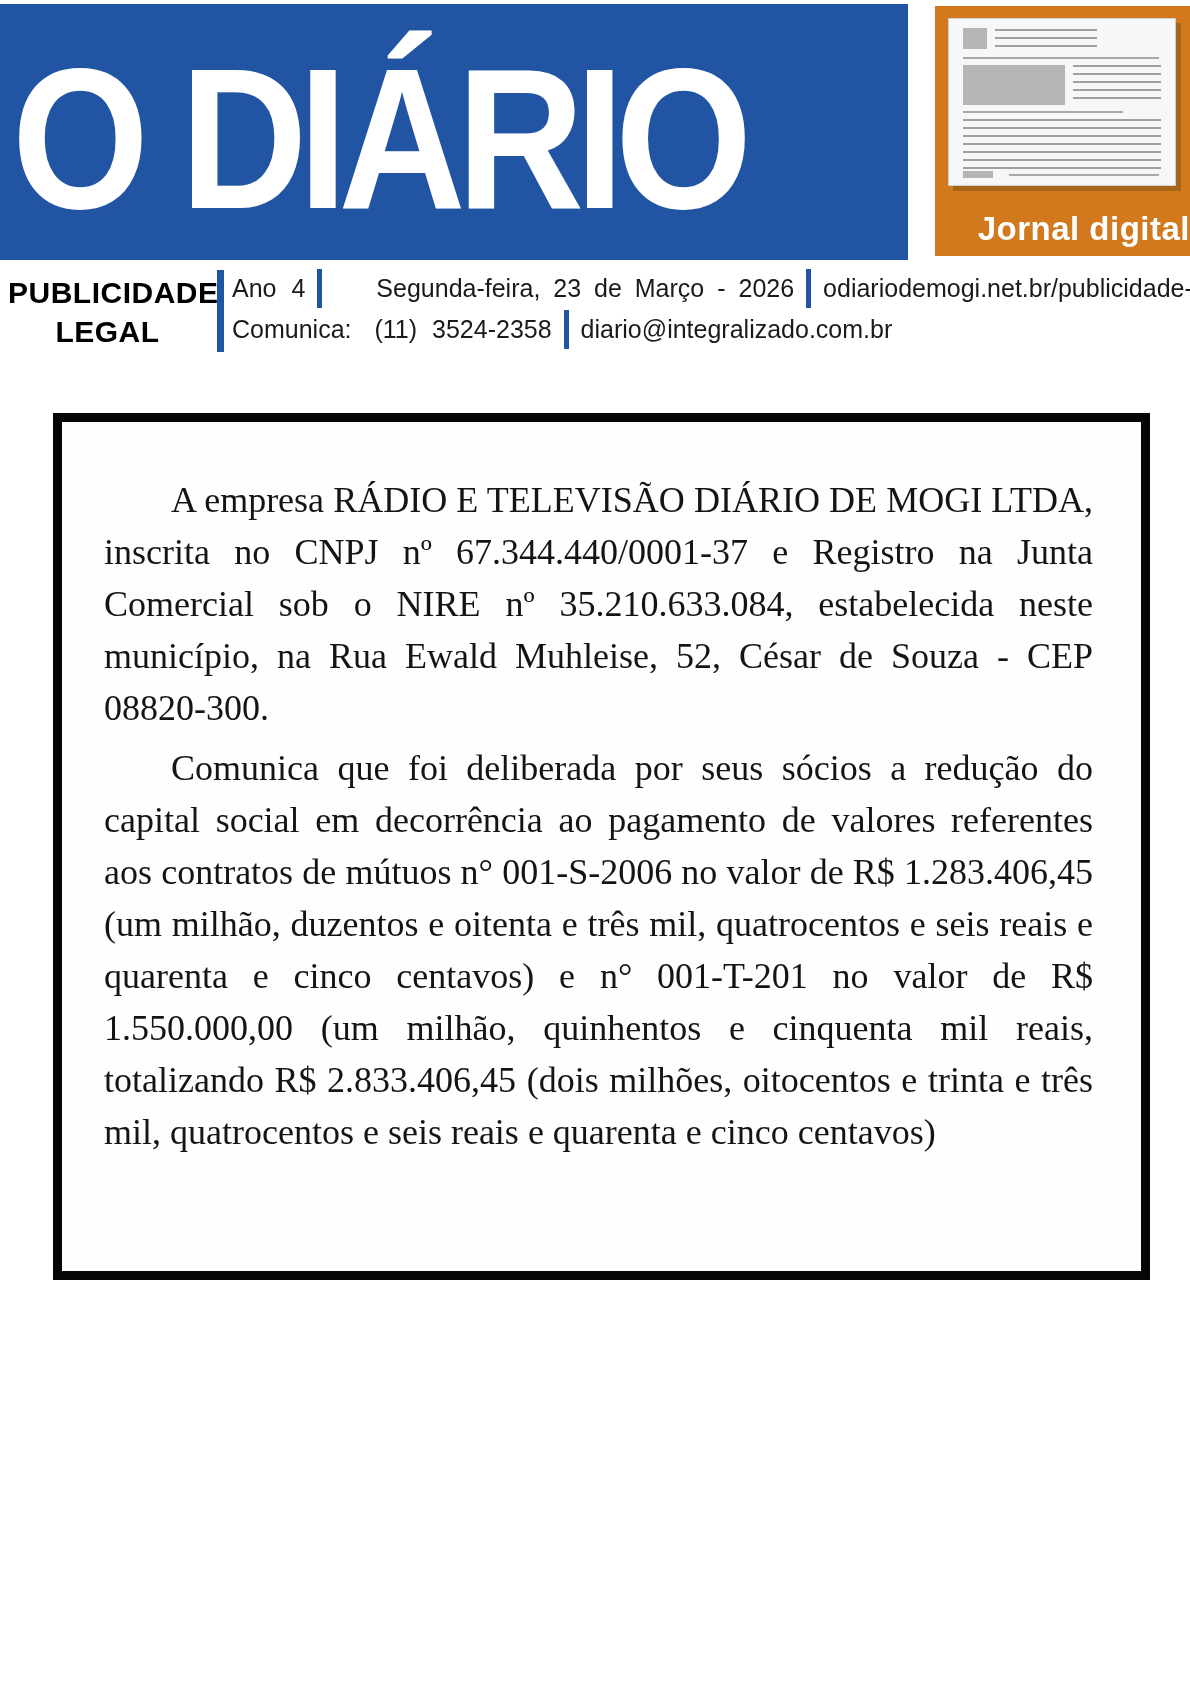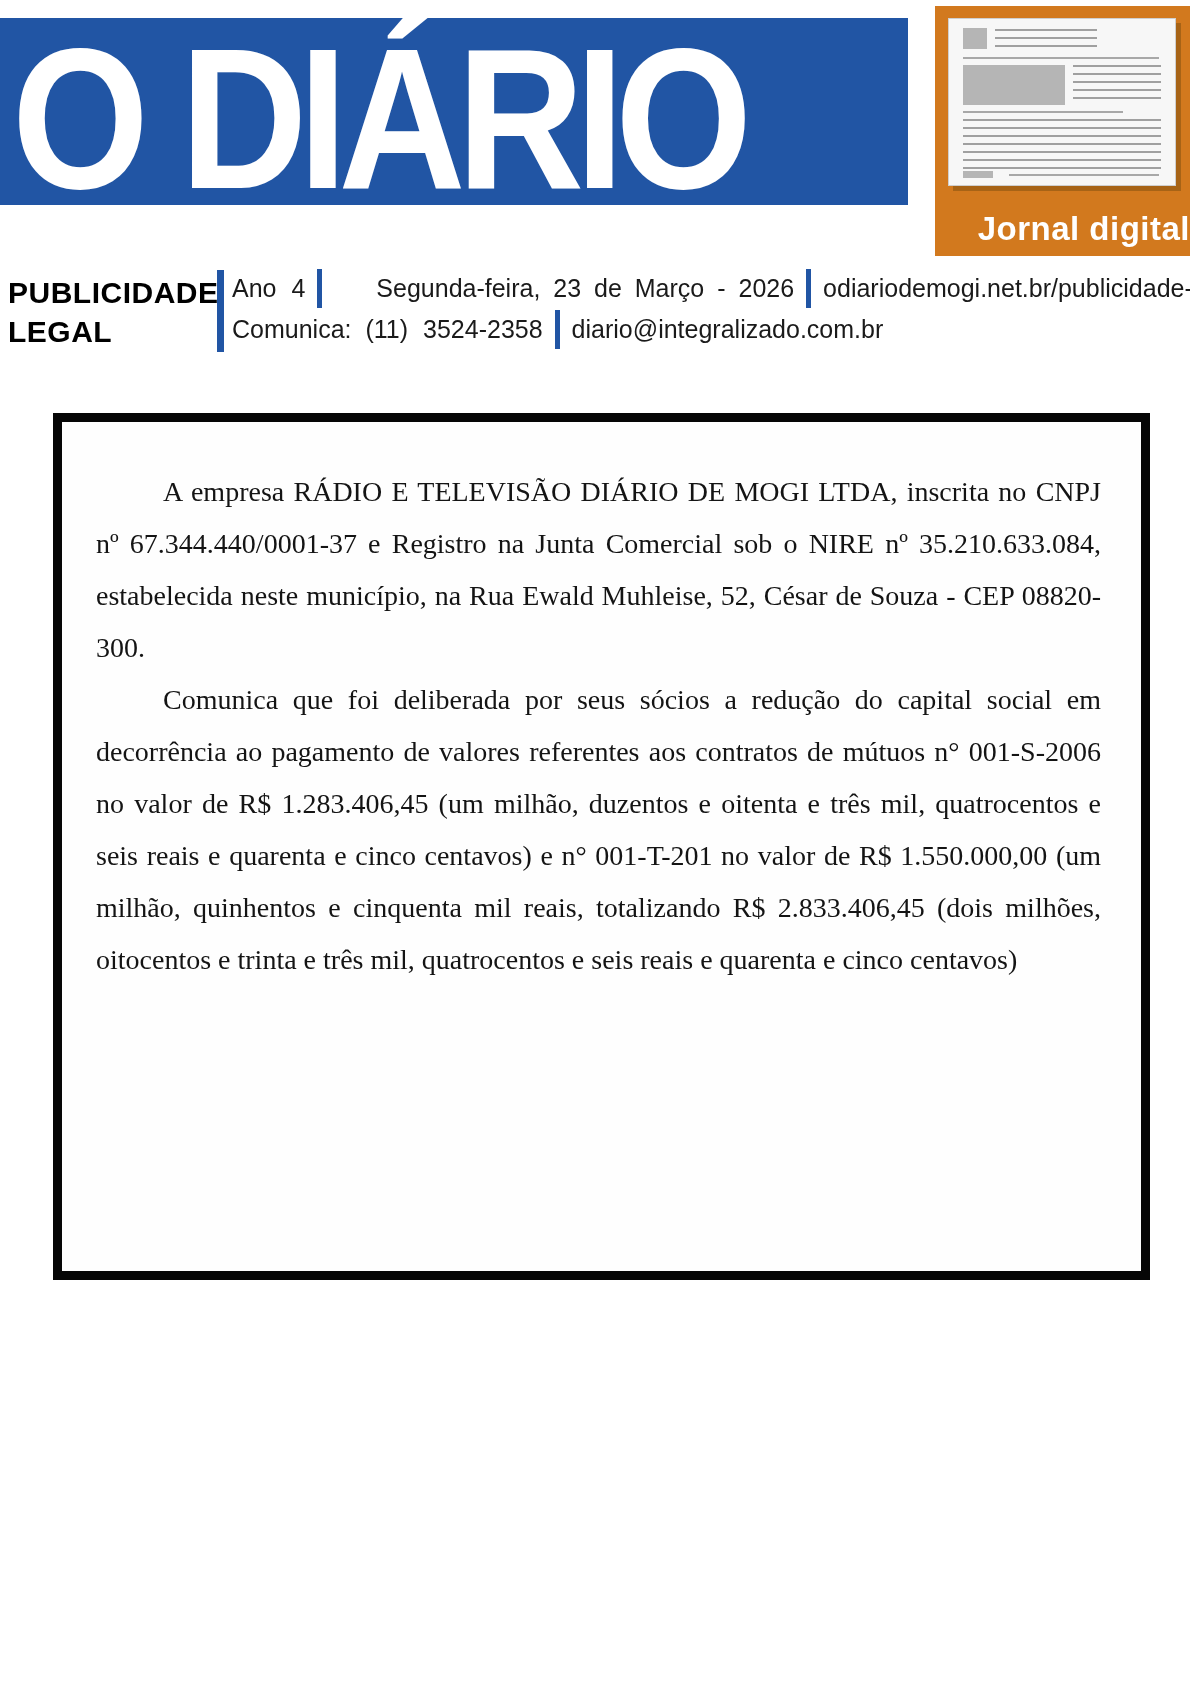--- a/index.html
+++ b/index.html
@@ -3,21 +3,21 @@
 <meta charset="utf-8">
 <style>
   html,body{margin:0;padding:0;}
   body{
     width:1190px;height:1684px;position:relative;background:#ffffff;
     font-family:"Liberation Sans",sans-serif;overflow:hidden;
   }
 
   
   .banner{
-    position:absolute;top:18px;left:0;width:908px;height:187px;
+    position:absolute;top:4px;left:0;width:908px;height:256px;
     background:var(--brand-blue,#2155a4);
     display:flex;align-items:center;overflow:hidden;
   }
   .masthead-title{
     color:#ffffff;font-weight:bold;font-size:200px;line-height:200px;
     letter-spacing:-10px;margin-left:12px;margin-top:14px;
     transform:scaleX(0.88);transform-origin:left center;white-space:nowrap;
   }
   .badge{
     position:absolute;top:6px;left:935px;width:255px;height:250px;
@@ -45,45 +45,45 @@
     position:absolute;bottom:8px;left:0;width:100%;text-align:right;
     color:#ffffff;font-weight:bold;font-size:33px;letter-spacing:0.5px;
   }
 
   
   .info-bar{
     position:absolute;top:262px;left:8px;display:flex;align-items:flex-start;
     color:#1a1a1a;
   }
   .section-title{
-    width:199px;text-align:left;font-weight:800;font-size:30px;line-height:39px;
+    width:199px;text-align:center;font-weight:800;font-size:30px;line-height:39px;
     letter-spacing:0.5px;padding-top:11px;color:#000;
   }
   .tallbar{
     width:7px;background:var(--brand-blue,#2155a4);height:82px;
     margin:8px 8px 0 10px;
   }
   .info-lines{padding-top:6px;}
   .info-row{display:flex;align-items:center;font-size:25px;height:41px;white-space:nowrap;}
   .info-row .vbar{
     width:5px;align-self:stretch;background:var(--brand-blue,#2155a4);
     margin:1px 12px;
   }
   .sp-wide{word-spacing:6px;margin-left:42px;}
   .sp-xwide{word-spacing:8px;}
-  .ws-num{margin-left:14px;word-spacing:8px;}
+  .ws-num{margin-left:23px;word-spacing:8px;}
 
   
   .notice{
     position:absolute;top:413px;left:53px;width:1097px;height:867px;
     border:9px solid #060606;box-sizing:border-box;
     padding:44px 40px 0 34px;background:#fefefe;
   }
   .notice p{
-    margin:0;font-family:"Liberation Serif",serif;font-size:28px;line-height:52px;
+    margin:8px;font-family:"Liberation Serif",serif;font-size:36px;line-height:52px;
     text-align:justify;text-indent:67px;color:var(--text,#141414);
   }
 </style>
 </head>
 <body>
 
 <header>
   <div class="banner">
     <span class="masthead-title">O DIÁRIO</span>
   </div>

